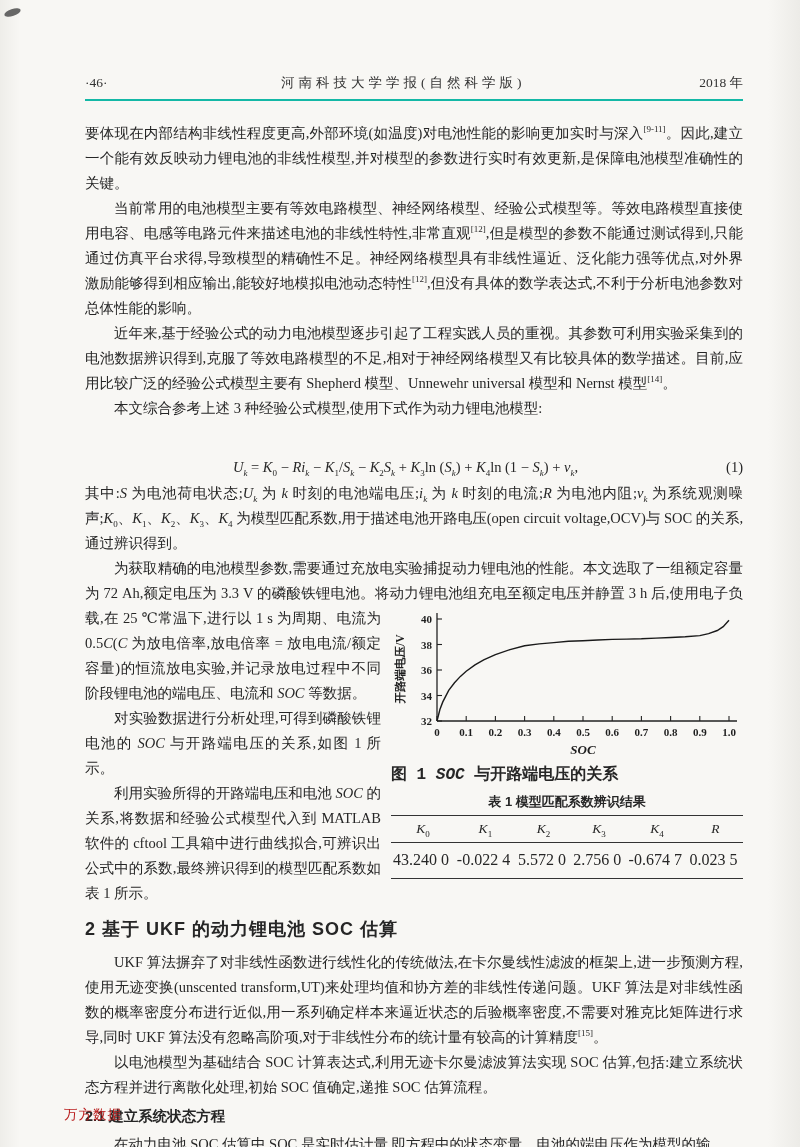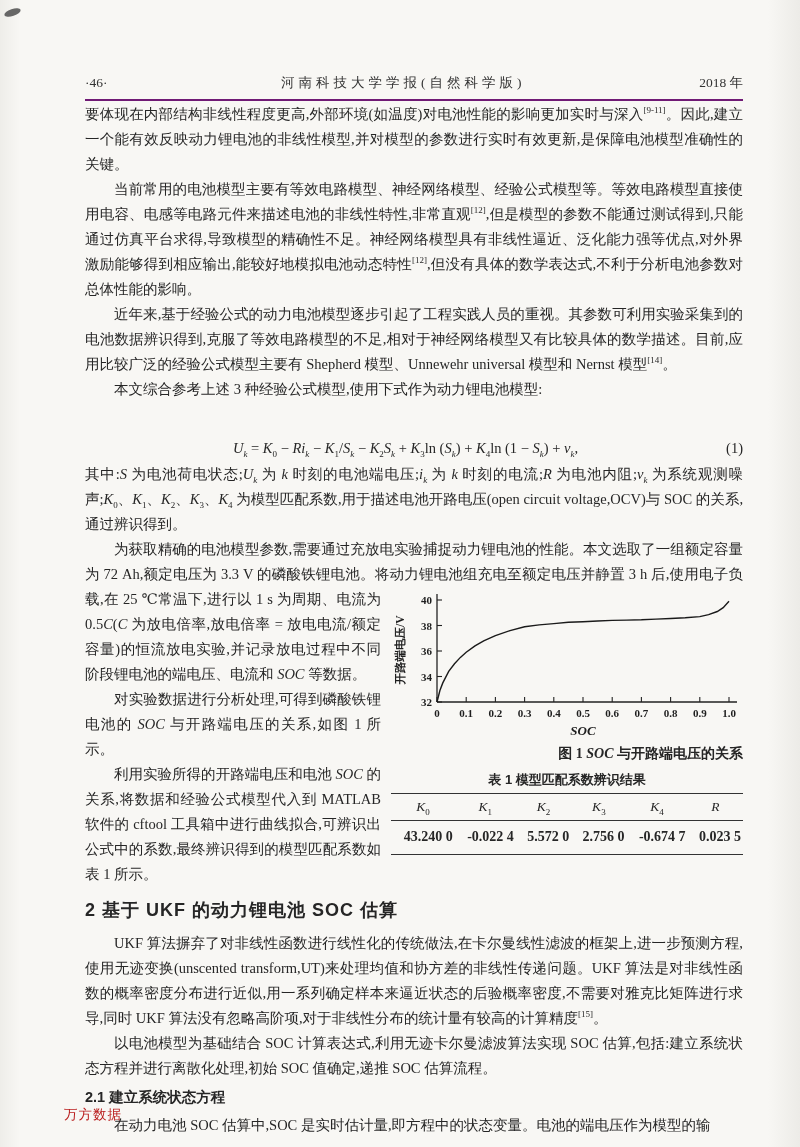--- a/index.html
+++ b/index.html
@@ -6,46 +6,46 @@
   body{
     width:800px;height:1147px;position:relative;overflow:hidden;
     background:linear-gradient(90deg,#eeede9 0,#f8f7f4 2.5%,#f8f7f4 96%,#ecebe7 100%);
     font-family:"Liberation Serif","DejaVu Serif",serif;
     color:#262626;
   }
   .smudge{position:absolute;left:4px;top:9px;width:17px;height:7px;background:#4e4e4e;
     border-radius:50%;transform:rotate(-18deg);opacity:.85;}
   .page{padding:74px 57px 0 85px;}
   .hdr{display:flex;justify-content:space-between;align-items:baseline;
-    border-bottom:2px solid #701a75;padding-bottom:7px;margin-bottom:1px;
+    border-bottom:2px solid #14b8a6;padding-bottom:7px;margin-bottom:20px;
     font-size:13.5px;color:#333;}
   .hdr .jtitle{letter-spacing:4px;}
   p{margin:0;font-size:14.5px;line-height:25px;text-align:justify;}
   .indent{text-indent:2em;}
   sup{font-size:9px;line-height:0;margin-top:21px;}
   sub{font-size:9px;line-height:0;}
   .h-sub{font-family:"Liberation Sans","DejaVu Sans",sans-serif;font-weight:bold;
     font-size:14.5px;line-height:25px;margin:4px 0 3px;}
   .h-main{font-family:"Liberation Sans","DejaVu Sans",sans-serif;font-weight:bold;
     font-size:18px;line-height:24px;margin:11px 0 9px;letter-spacing:1px;}
   .eq-row{display:flex;align-items:baseline;font-size:14.5px;line-height:26px;margin:1px 0;}
   .eq-body{flex:1;text-align:center;margin-top:32px;}
   .eq-num{text-align:right;}
   .figwrap::after{content:"";display:block;clear:both;}
   .spacer{float:right;width:0;height:50px;}
   .figure{float:right;clear:right;width:352px;margin:3px 0 5px 10px;}
-  .fig-caption{text-align:right;font-family:Liberation Serif, serif;
-    font-weight:bold;font-size:14px;margin:3px 0 8px;}
+  .fig-caption{text-align:left;font-family:Liberation Mono, monospace;
+    font-weight:bold;font-size:16px;margin:3px 0 8px;}
   .tbl-title{text-align:center;font-family:"Liberation Sans","DejaVu Sans",sans-serif;
     font-weight:bold;font-size:13px;margin:0 0 4px;}
   table{width:100%;border-collapse:collapse;border-top:1.6px solid #333;
     border-bottom:1.6px solid #333;}
   th{font-weight:normal;border-bottom:1px solid #333;font-size:13.5px;padding:5px 2px;
     font-family:"Liberation Serif","DejaVu Serif",serif;}
-  td{font-size:14px;padding:8px 2px 9px;text-align:right;white-space:nowrap;font-weight:bold;}
+  td{font-size:16px;padding:8px 2px 9px;text-align:left;white-space:nowrap;}
   svg .tick{font-size:11px;font-family:"Liberation Serif","DejaVu Serif",serif;font-weight:600;fill:#1e1e1e;}
   svg .axis-label{font-size:11.5px;font-weight:700;fill:#1e1e1e;
     font-family:"Liberation Serif","DejaVu Serif",serif;}
   svg .x-label{font-size:13px;font-style:italic;font-weight:700;fill:#1e1e1e;
     font-family:"Liberation Serif","DejaVu Serif",serif;}
   .watermark{position:absolute;left:64px;top:1106px;font-size:13.5px;color:#b91c1c;letter-spacing:1px;}
   .site{position:absolute;right:28px;top:1151px;font-size:20px;
     font-family:Liberation Sans, sans-serif;}
 </style>
 </head>

